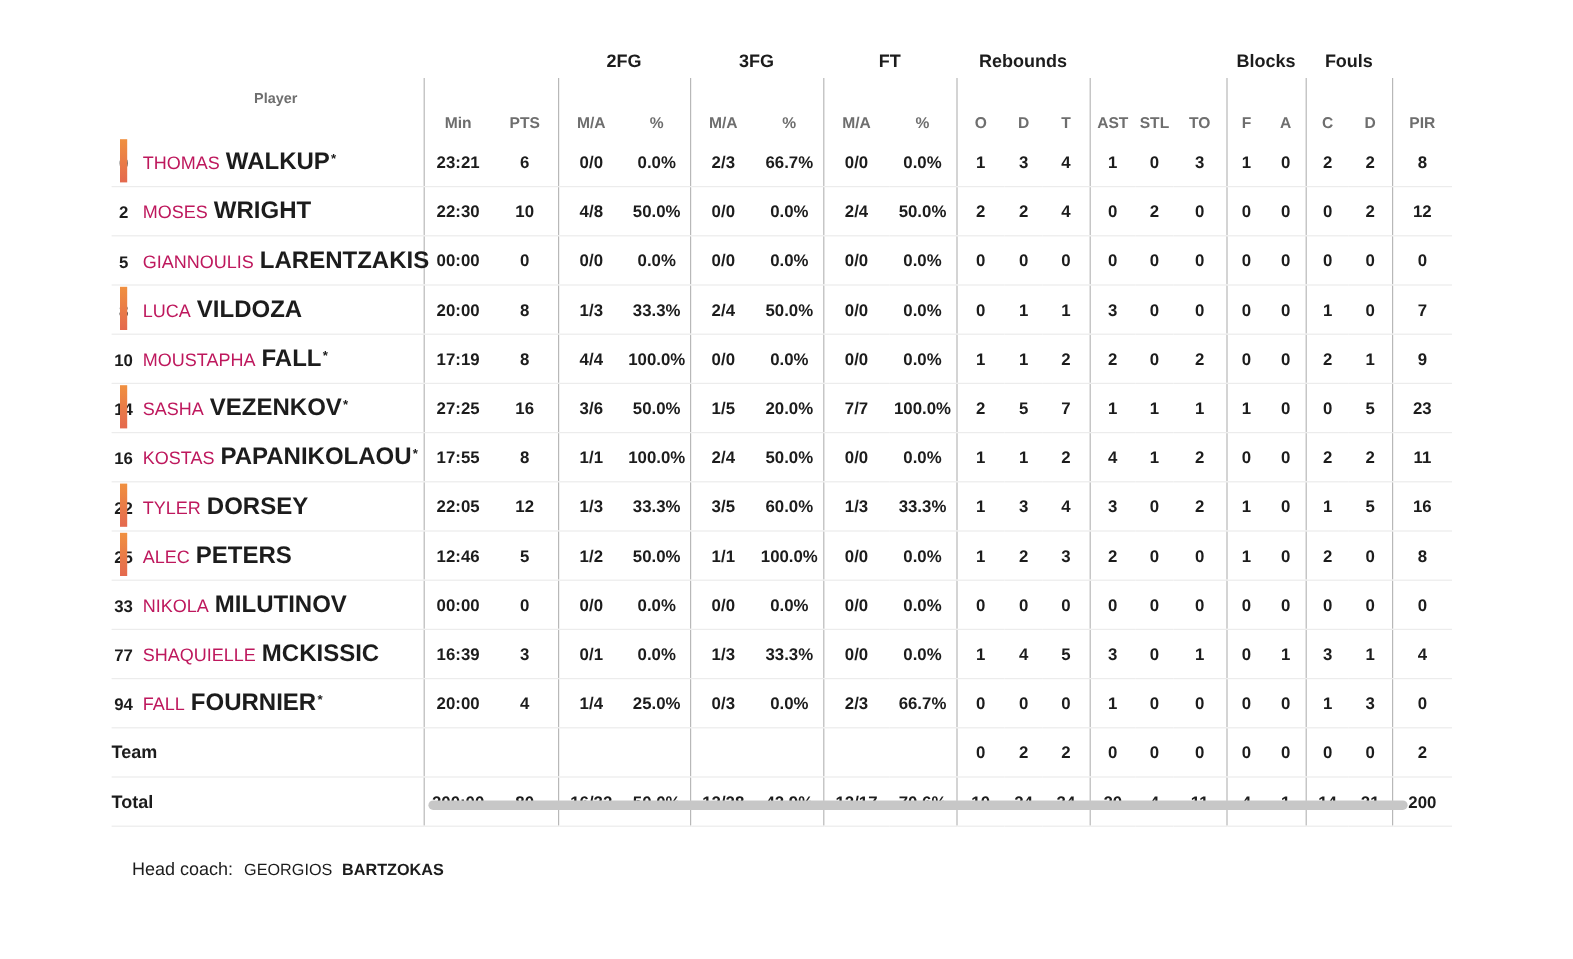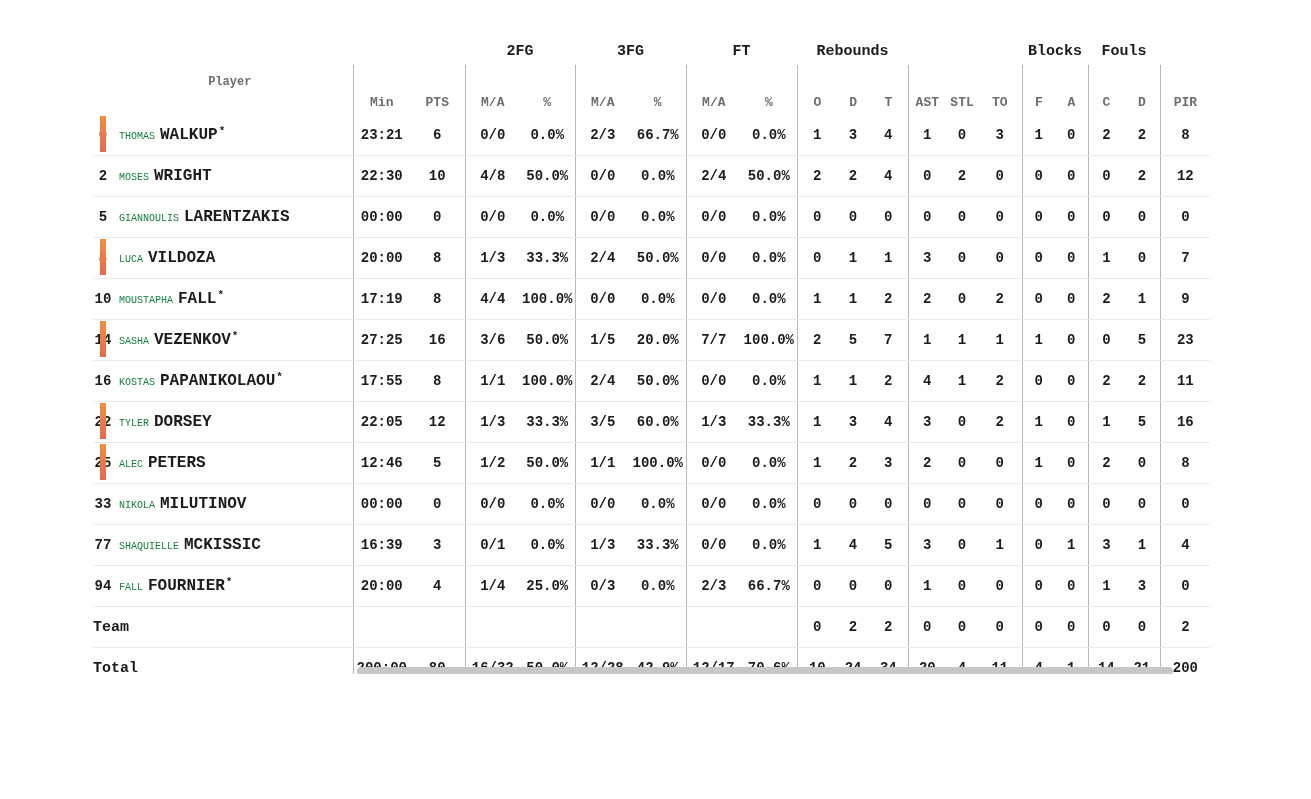--- a/index.html
+++ b/index.html
@@ -1,40 +1,40 @@
 <!DOCTYPE html>
 <html><head>
 <meta charset="utf-8">
 <style>
   html,body{margin:0;padding:0;background:#fff;}
   .canvas{
-    position:relative;width:1311px;height:674px;background:#ffffff;overflow:hidden;
-    font-family:Liberation Mono, monospace;color:#1c1c1c;
+    position:relative;width:1311px;height:799px;background:#ffffff;overflow:hidden;
+    font-family:Liberation Sans, sans-serif;color:#1c1c1c;
   }
   table.box{
     position:absolute;left:93px;top:37px;width:1117px;
     border-collapse:collapse;table-layout:fixed;
   }
   table.box th, table.box td{padding:0;}
   tr.group-row th{height:28px;font-size:15px;font-weight:bold;color:#1c1c1c;text-align:center;vertical-align:middle;}
   tr.sub-row th{height:40px;font-size:13px;font-weight:bold;color:#6e6e6e;vertical-align:bottom;padding-bottom:5px;}
   tr.sub-row th.player-head{text-align:center;vertical-align:top;padding:10px 0 0 14px;font-size:12px;}
   tbody td{
     height:40px;font-size:14px;font-weight:bold;color:#1c1c1c;text-align:center;
     vertical-align:middle;border-bottom:1px solid #ececec;white-space:nowrap;
   }
   .bl{border-left:1px solid #b8b8b8;}
   td.player-cell{text-align:left;position:relative;padding-left:12px;}
   .bar{
     position:absolute;left:7px;top:1px;width:6px;height:36px;
     background:linear-gradient(180deg,#f09040,#e4694e);
   }
   .pnum{display:inline-block;width:20px;text-align:center;margin-right:6px;font-size:14px;font-weight:bold;}
-  .pfirst{font-weight:normal;font-size:10px;margin-right:5px;color:#15803d;}
-  .plast{font-weight:bold;font-size:16px;}
+  .pfirst{font-weight:normal;font-size:15px;margin-right:5px;color:#be185d;}
+  .plast{font-weight:bold;font-size:20px;}
   .star{font-size:11px;position:relative;top:-5px;margin-left:1px;font-weight:bold;}
   td.label-cell{text-align:left;padding-left:29px;font-size:15px;font-weight:bold;}
   .scrollbar{
     position:absolute;left:357px;top:667px;width:816px;height:8px;
     border-radius:4px;background:#c7c7c7;
   }
   .coach-line{position:absolute;left:110px;top:716px;font-size:15px;line-height:18px;white-space:nowrap;}
   .coach-label{font-weight:normal;color:#1c1c1c;margin-right:5px;}
   .coach-first{font-weight:normal;font-size:13.5px;color:#1c1c1c;margin-right:4px;}
   .coach-last{font-weight:bold;font-size:13.5px;color:#1c1c1c;}

